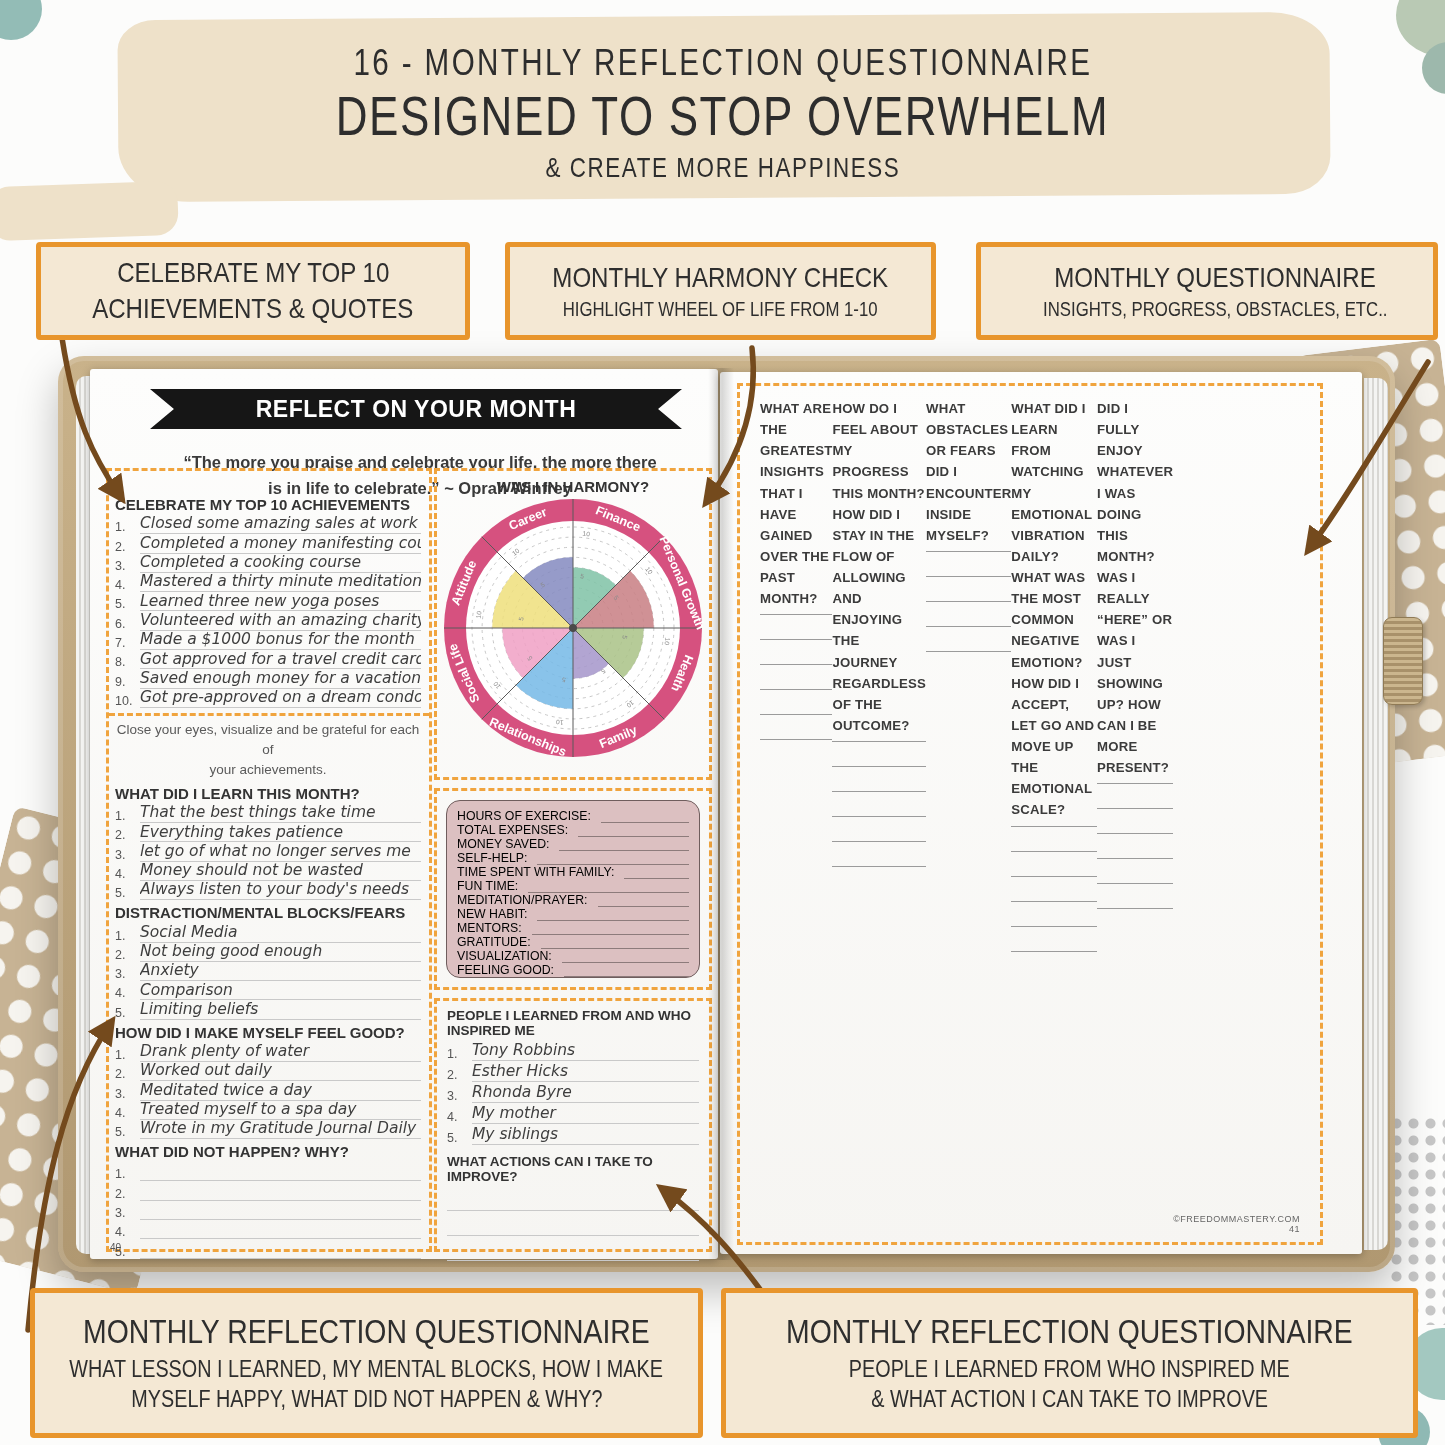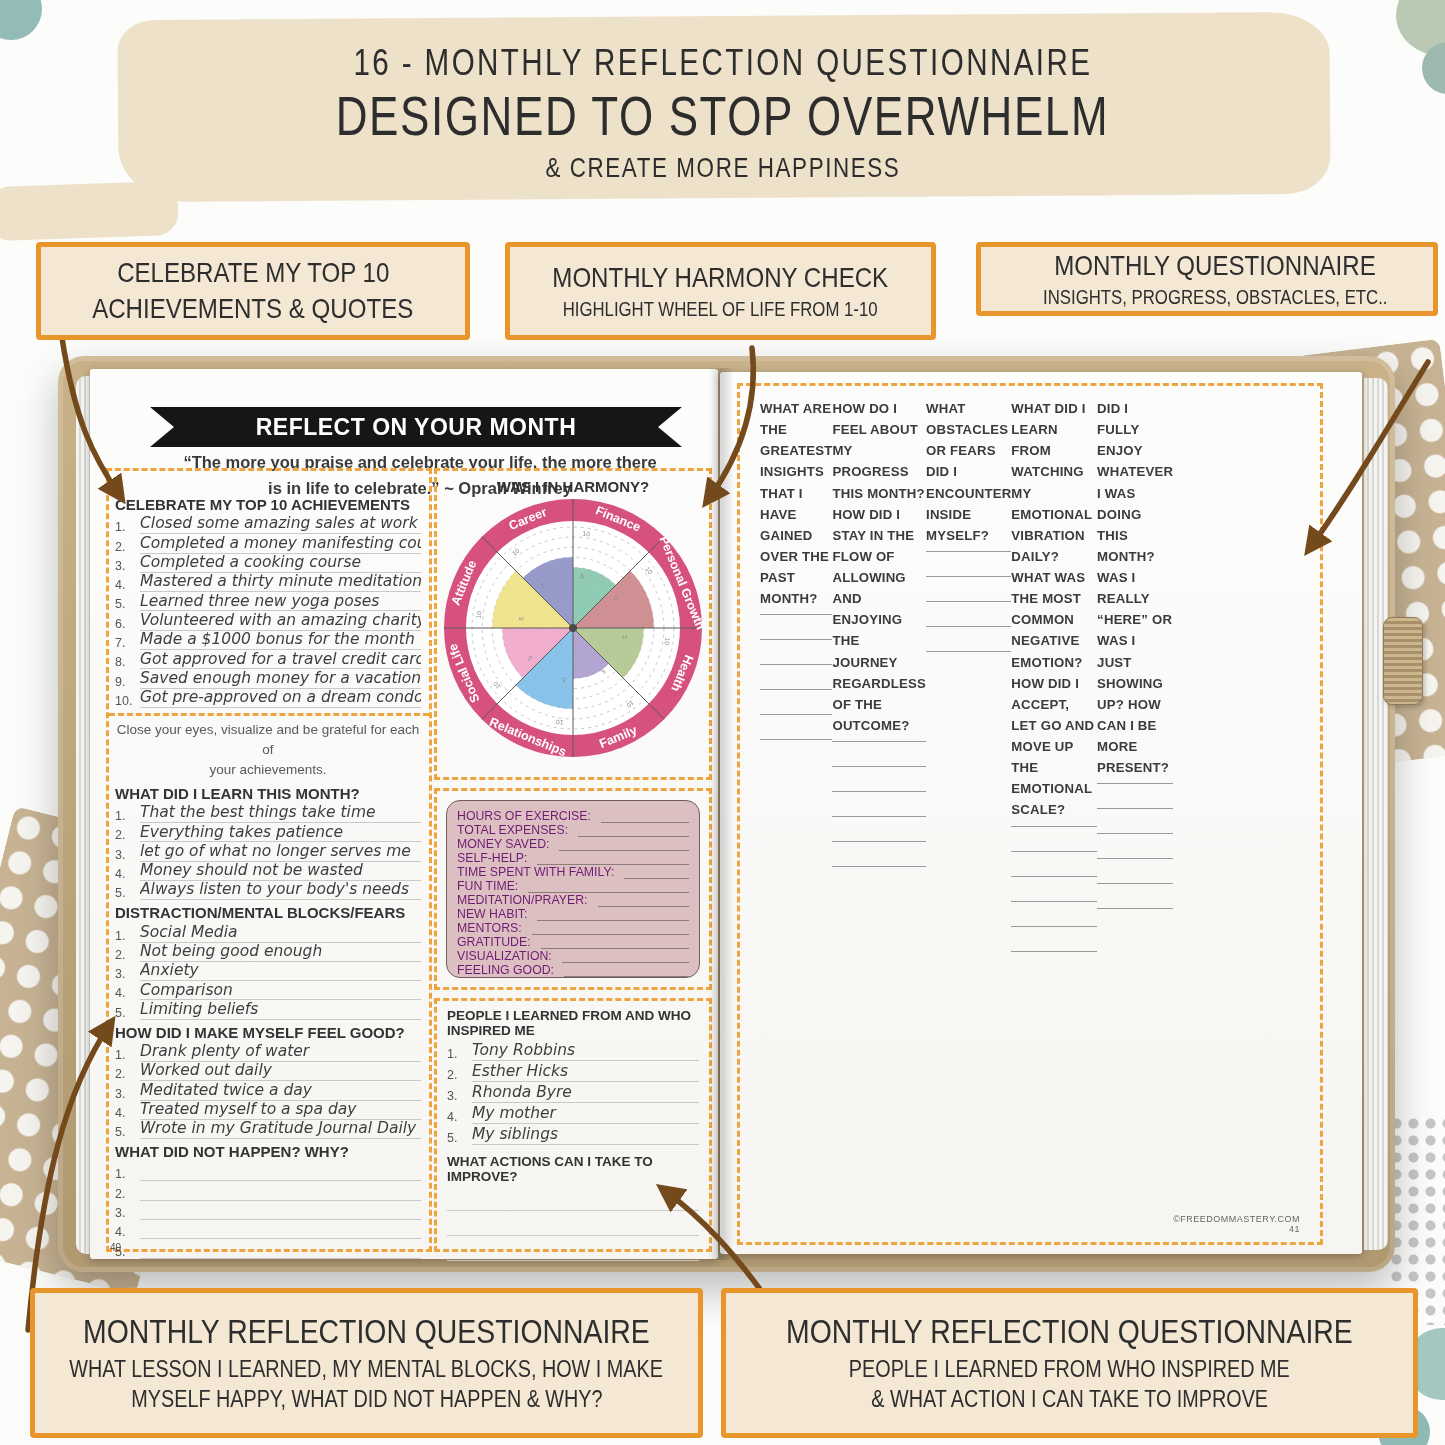--- a/index.html
+++ b/index.html
@@ -35,21 +35,21 @@
   .t2{font-size:55px;letter-spacing:2px;margin-top:0px;}
   .t3{font-size:28px;letter-spacing:2px;margin-top:4px;}
 
   
   .callout{border:5px solid #e8952c;background:#f4e8d4;border-radius:4px;box-sizing:border-box;
     display:flex;flex-direction:column;align-items:center;justify-content:center;text-align:right;
     color:#2e2e2e;z-index:3;}
   .callout .cond{display:inline-block;transform:scaleX(.86);transform-origin:center;white-space:nowrap;}
   .c1{left:36px;top:242px;width:434px;height:98px;font-size:28px;line-height:1.3;}
   .c2{left:505px;top:242px;width:431px;height:98px;}
-  .c3{left:976px;top:242px;width:462px;height:74px;padding-left:16px;}
+  .c3{left:976px;top:242px;width:462px;height:98px;padding-left:16px;}
   .callout .big{font-size:28px;line-height:1.2;}
   .callout .small{font-size:19.5px;margin-top:3px;}
   .bc1{left:30px;top:1288px;width:673px;height:150px;}
   .bc2{left:721px;top:1288px;width:697px;height:150px;}
   .callout .bigger{font-size:33px;line-height:1.25;}
   .callout .sub2{font-size:23px;line-height:1.3;margin-top:2px;}
 
   
   .journal{left:58px;top:356px;width:1337px;height:916px;background:linear-gradient(180deg,#c9b28a,#b09871);
     border-radius:26px;box-shadow:0 18px 40px rgba(0,0,0,.25), inset 0 0 0 5px rgba(255,255,255,.15);z-index:1;}
@@ -59,21 +59,21 @@
   .page-right{left:662px;top:16px;width:642px;height:882px;}
   .stack{background:repeating-linear-gradient(90deg,#f4f4f2 0 3px,#d8d7d3 3px 5px);}
   .stack-r{left:1306px;top:22px;width:24px;height:872px;border-radius:0 10px 10px 0;}
   .stack-l{left:18px;top:20px;width:14px;height:878px;border-radius:10px 0 0 10px;}
   .spine{left:650px;top:12px;width:26px;height:892px;
     background:linear-gradient(90deg,rgba(0,0,0,0),rgba(0,0,0,.13) 45%,rgba(0,0,0,.15) 55%,rgba(0,0,0,0));}
   .elastic{left:1325px;top:261px;width:38px;height:86px;border:1px solid #8f7a55;border-radius:9px;
     background:repeating-linear-gradient(180deg,#cbb68e 0 3px,#a8916a 3px 6px);box-shadow:2px 2px 4px rgba(0,0,0,.2);}
 
   
-  .banner{left:60px;top:38px;width:532px;height:40px;background:#161616;color:#fff;font-weight:bold;
+  .banner{left:60px;top:20px;width:532px;height:40px;background:#161616;color:#fff;font-weight:bold;
     font-size:23px;letter-spacing:.5px;display:flex;align-items:center;justify-content:center;
     clip-path:polygon(0 0,100% 0,95.5% 50%,100% 100%,0 100%,4.5% 50%);}
   .quote{left:0;right:0;top:80px;text-align:center;font-size:16.5px;font-weight:bold;color:#3a3a3a;line-height:1.6;margin-left:32px;}
   .dashed{border:3px dashed #f0a43e;box-sizing:border-box;}
   .colL{left:16px;top:99px;width:326px;height:784px;padding:22px 8px 2px 6px;}
   .secH{font-size:15px;font-weight:bold;color:#333;margin:3px 0 2px;}
   .row{display:flex;align-items:flex-end;height:19.3px;}
   .row .num{width:25px;flex:none;font-size:12.5px;color:#555;}
   .num::after{content:".";}
   .row .txt{flex:1;border-bottom:1px solid #c9c9c9;font-size:15.5px;line-height:1.15;white-space:nowrap;overflow:hidden;}
@@ -83,21 +83,21 @@
   .rows5{margin-bottom:4px;}
   .pageno{left:20px;bottom:6px;font-size:10px;color:#555;}
 
   
   .mA{left:344px;top:99px;width:278px;height:312px;padding:4px;}
   .mA .secH{text-align:center;}
   #wheel{width:262px;height:262px;margin:2px auto 0;}
   .mB{left:344px;top:419px;width:278px;height:202px;padding:9px;}
   .tracker{background:#dcc0c1;border:1.5px solid #6f5d5d;border-radius:14px;width:100%;height:100%;
     box-sizing:border-box;padding:8px 10px;display:flex;flex-direction:column;justify-content:space-between;}
-  .trow{display:flex;font-size:12.3px;color:#701a75;height:14.2px;gap:8px;}
+  .trow{display:flex;font-size:12.3px;color:#000000;height:14.2px;gap:8px;}
   .tlabel{flex:none;padding-right:2px;}
   .tline{flex:1;border-bottom:1px solid #8d7b7b;}
   .mC{left:344px;top:629px;width:278px;height:254px;padding:4px 10px;}
   .mC .row{height:21px;}
   .mC .secH{font-size:13.5px;}
   .emptyline{height:24px;border-bottom:1px solid #c9c9c9;}
 
   
   .qbox{left:17px;top:11px;width:586px;height:862px;padding:12px 20px 8px;display:flex;}
   .qb{margin-bottom:8px;}

